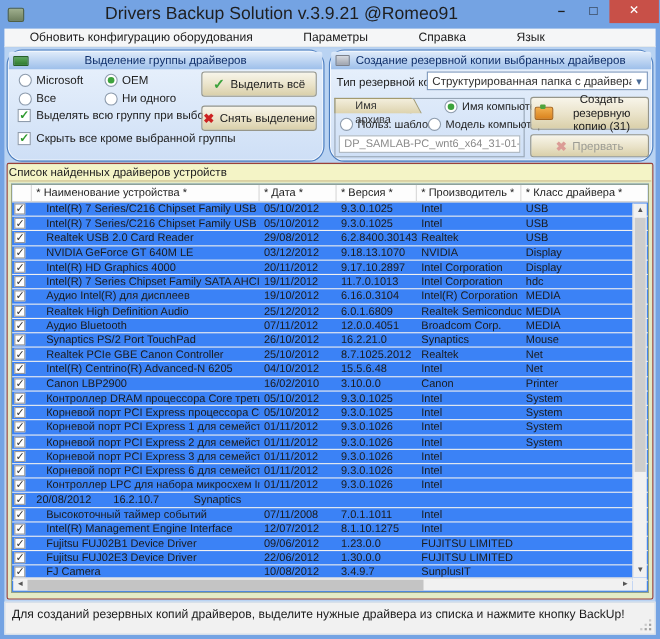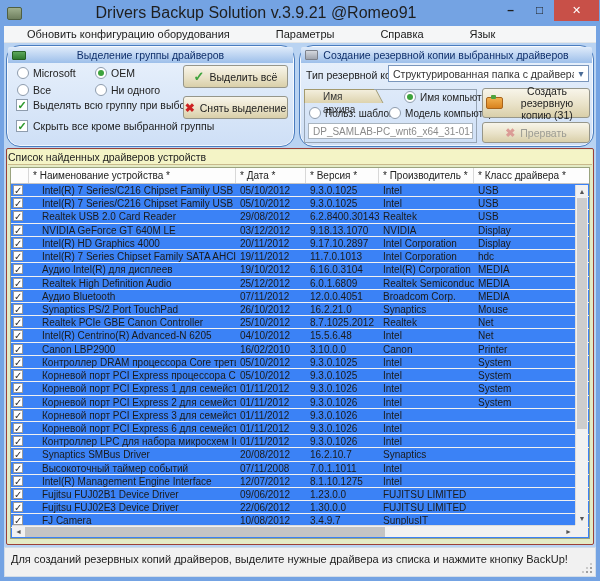--- a/index.html
+++ b/index.html
@@ -364,21 +364,20 @@
             <div class="trow">
               <span class="tcell c-check"><span class="rowcheck">✓</span></span>
               <span class="tcell c-name">Контроллер LPC для набора микросхем Intel(...</span>
               <span class="tcell c-date">01/11/2012</span>
               <span class="tcell c-ver">9.3.0.1026</span>
               <span class="tcell c-prod">Intel</span>
               <span class="tcell c-class"></span>
             </div>
             <div class="trow">
               <span class="tcell c-check"><span class="rowcheck">✓</span></span>
-              <span class="tcell c-name">Synaptics SMBus Driver</span>
               <span class="tcell c-date">20/08/2012</span>
               <span class="tcell c-ver">16.2.10.7</span>
               <span class="tcell c-prod">Synaptics</span>
               <span class="tcell c-class"></span>
             </div>
             <div class="trow">
               <span class="tcell c-check"><span class="rowcheck">✓</span></span>
               <span class="tcell c-name">Высокоточный таймер событий</span>
               <span class="tcell c-date">07/11/2008</span>
               <span class="tcell c-ver">7.0.1.1011</span>

